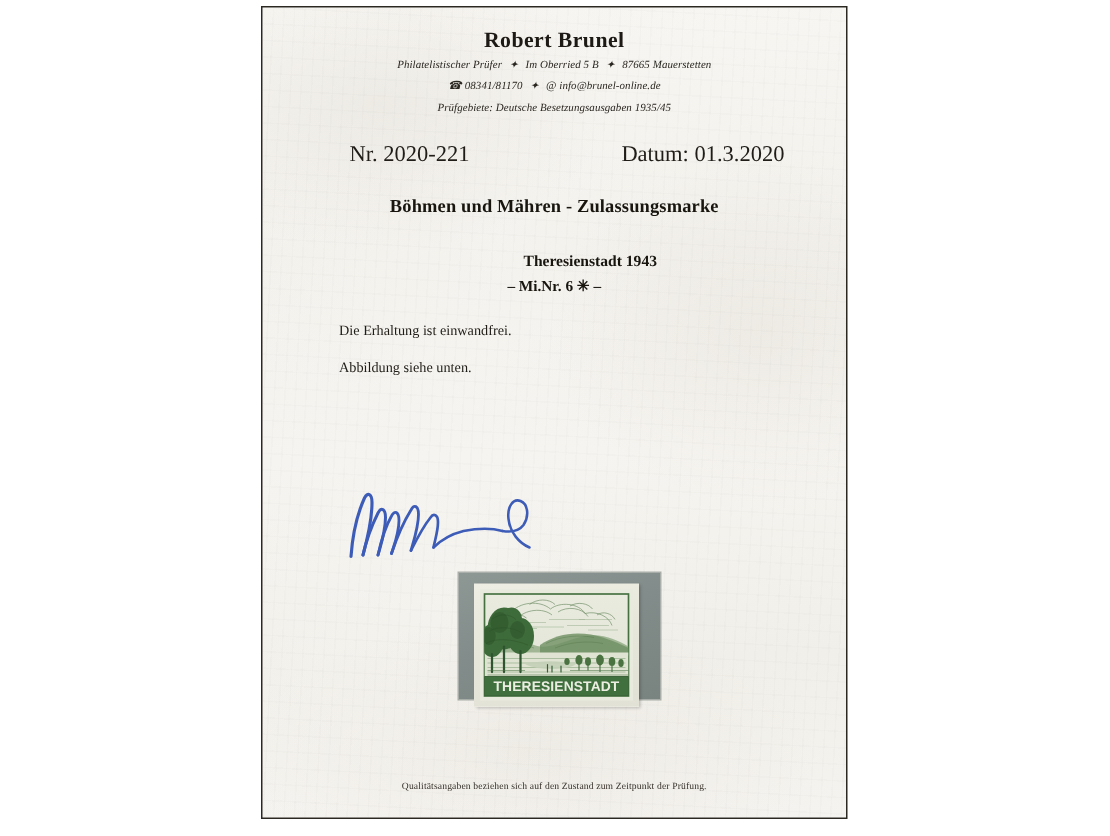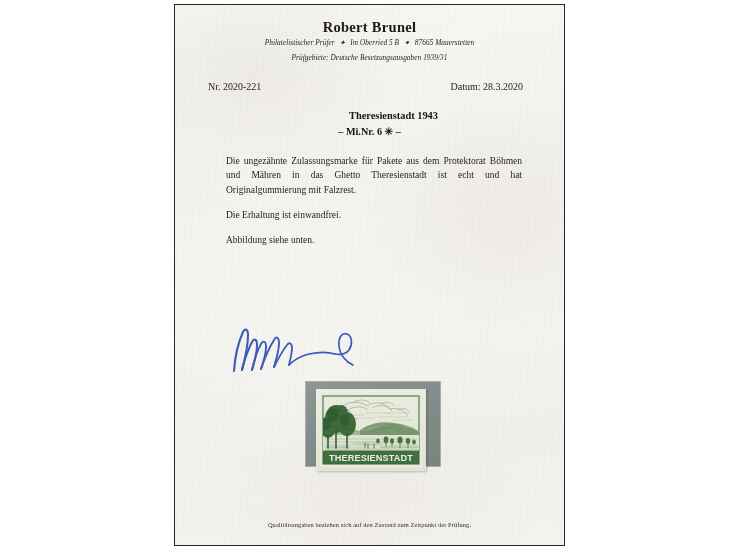--- a/index.html
+++ b/index.html
@@ -91,41 +91,41 @@
     font-size: 12.5px;
     font-weight: bold;
     letter-spacing: 2.2px;
     color: #1d1a16;
   }
 
   
   #meta-row {
     display: flex;
     justify-content: space-between;
-    margin: 17px 41px 0 33px;
-    font-size: 10px;
+    margin: 17px 41px 0 58px;
+    font-size: 15px;
     color: #201d18;
     align-items: flex-end;
   }
 
   
   #subject-block {
     text-align: center;
     margin-top: 18px;
     color: #18150f;
   }
   #subject-main {
     font-size: 12.3px;
     font-weight: bold;
     letter-spacing: 0.1px;
   }
   #subject-sub {
     font-size: 10.4px;
     font-weight: bold;
-    margin-top: 11px;
+    margin-top: 24px;
     padding-left: 48px;
   }
   #subject-mi {
     font-size: 10.2px;
     font-weight: bold;
     margin-top: 5px;
   }
 
   
   #body-block {
@@ -207,37 +207,44 @@
         <div id="firm-name">Robert Brunel</div>
 
         <div class="head-line second">
           <span>Philatelistischer Prüfer</span>
           <span class="sep">✦</span>
           <span>Im Oberried 5 B</span>
           <span class="sep">✦</span>
           <span>87665 Mauerstetten</span>
         </div>
 
-
-        <div class="head-line">Prüfgebiete: Deutsche Besetzungsausgaben 1939/31</div>
+        <div class="head-line third">
+          <span class="glyph">☎</span>
+          <span>08341/81170</span>
+          <span class="sep">✦</span>
+          <span class="glyph">@</span>
+          <span>info@brunel-online.de</span>
+        </div>
+
+        <div class="head-line">Prüfgebiete: Deutsche Besetzungsausgaben 1935/45</div>
       </div>
 
 
       <div id="meta-row">
         <span>Nr. 2020-221</span>
-        <span>Datum: 28.3.2020</span>
+        <span>Datum: 01.3.2020</span>
       </div>
 
       <div id="subject-block">
+        <div id="subject-main">Böhmen und Mähren - Zulassungsmarke</div>
         <div id="subject-sub">Theresienstadt 1943</div>
         <div id="subject-mi">– Mi.Nr. 6 ✳ –</div>
       </div>
 
       <div id="body-block">
-        <div id="body-paragraph">Die ungezähnte Zulassungsmarke für Pakete aus dem Protektorat Böhmen und Mähren in das Ghetto Theresienstadt ist echt und hat Originalgummierung mit Falzrest.</div>
         <div class="body-line">Die Erhaltung ist einwandfrei.</div>
         <div class="body-line">Abbildung siehe unten.</div>
       </div>
 
       <div id="signature-area">
         <svg id="signature-svg" width="150" height="56" viewBox="0 0 150 56">
           <g fill="none" stroke="#3d5cb8" stroke-linecap="round" stroke-linejoin="round">
             <path d="M5 48 C6 34, 9 20, 14 9 C16 5, 19 6, 19 12 C19 22, 16 36, 13 47" stroke-width="2.1"></path>
             <path d="M13 47 C15 38, 19 27, 23 19 C25 15, 28 16, 28 22 C28 31, 25 40, 23 47" stroke-width="2.0"></path>
             <path d="M23 47 C25 38, 28 28, 32 21 C34 17, 37 18, 37 24 C37 32, 34 40, 32 46" stroke-width="1.9"></path>

